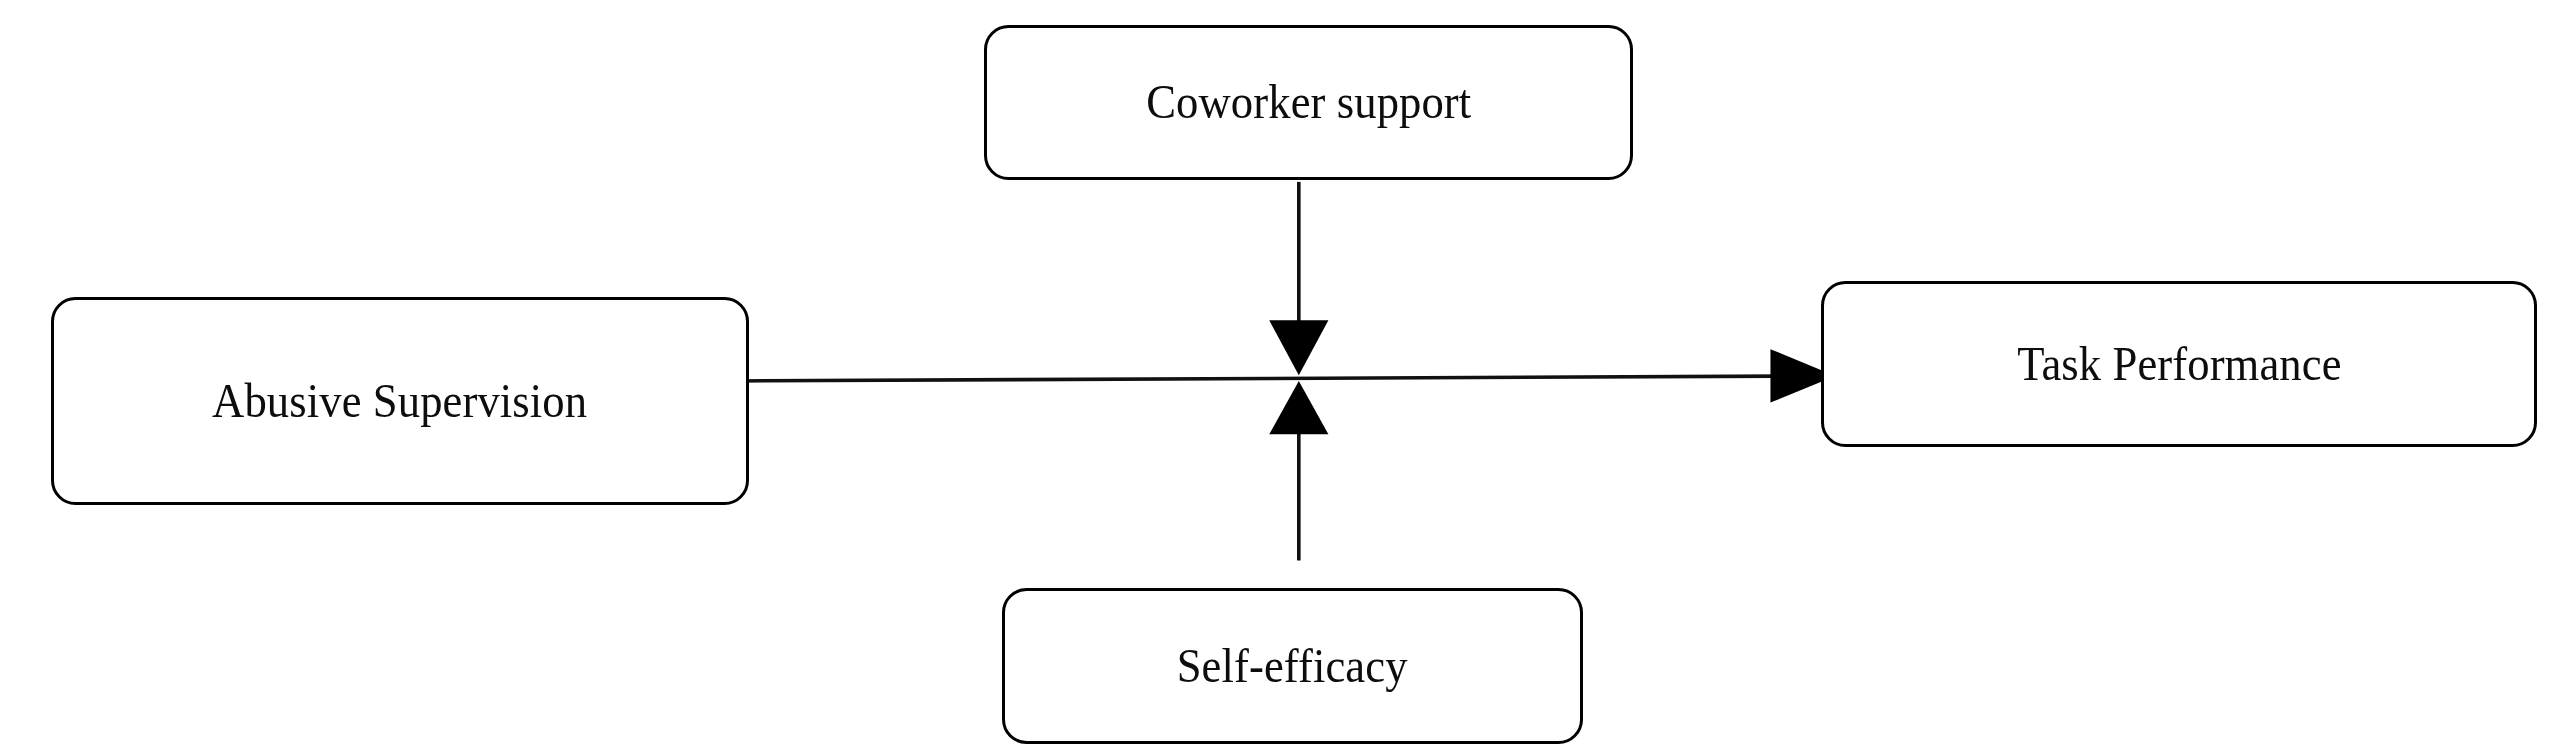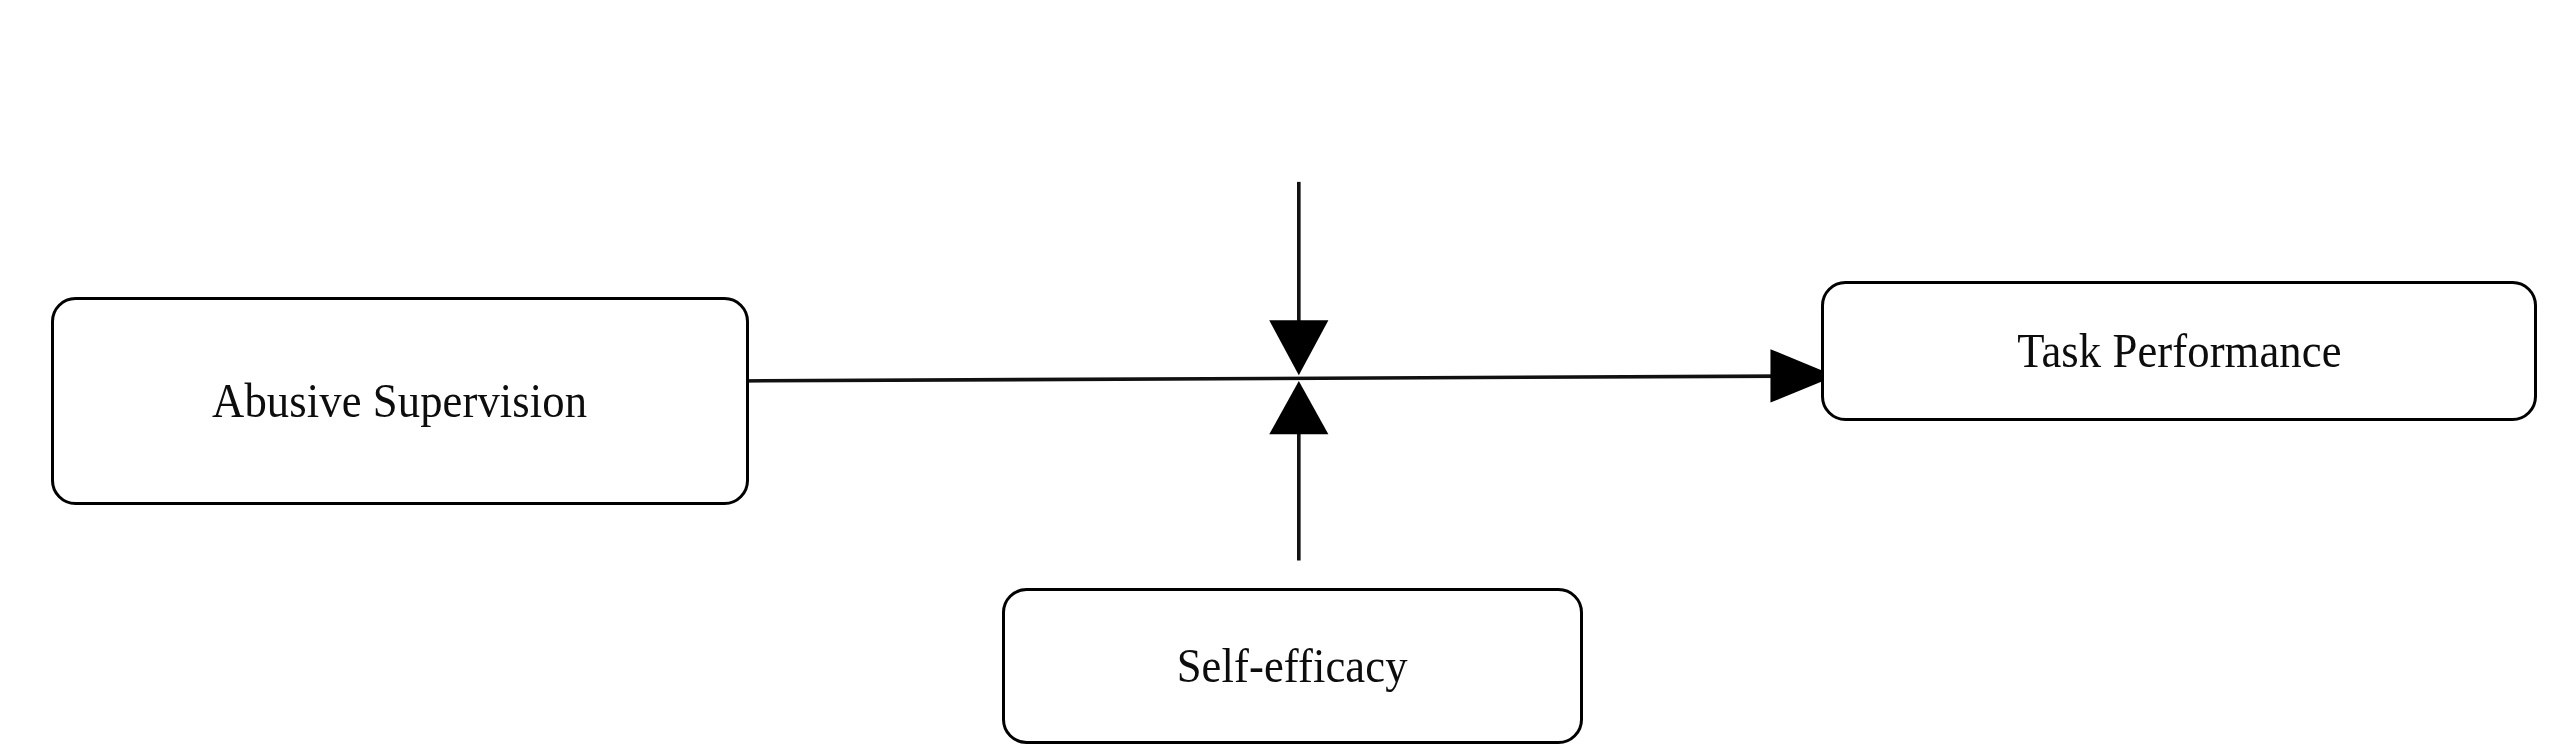--- a/index.html
+++ b/index.html
@@ -43,21 +43,21 @@
     transform: scaleX(0.93);
     transform-origin: center center;
     white-space: nowrap;
     user-select: none;
   }
 
   
   #node-abusive-supervision { left: 51px;  top: 297px; width: 698px;  height: 208px; }
   #node-coworker-support    { left: 984px; top: 25px;  width: 649px;  height: 155px; }
   #node-self-efficacy       { left: 1002px; top: 588px; width: 581px;  height: 156px; }
-  #node-task-performance    { left: 1821px; top: 281px; width: 716px;  height: 140px; }
+  #node-task-performance    { left: 1821px; top: 281px; width: 716px;  height: 166px; }
 </style>
 </head>
 <body>
 
 <div id="canvas">
 
   <svg class="diagram-svg" viewBox="0 0 3572 1034" xmlns="http://www.w3.org/2000/svg">
 
     <g>
       <line x1="1023" y1="528" x2="2540" y2="521" stroke="#111111" stroke-width="5"></line>
@@ -72,20 +72,23 @@
     <g>
       <line x1="1801" y1="777" x2="1801" y2="584" stroke="#111111" stroke-width="5"></line>
       <polygon points="1801,528 1760,602 1842,602" fill="#000000"></polygon>
     </g>
   </svg>
 
   <div class="node-box" id="node-abusive-supervision">
     <span class="node-label">Abusive Supervision</span>
   </div>
 
+  <div class="node-box" id="node-coworker-support">
+    <span class="node-label">Coworker support</span>
+  </div>
 
   <div class="node-box" id="node-self-efficacy">
     <span class="node-label">Self-efficacy</span>
   </div>
 
   <div class="node-box" id="node-task-performance">
     <span class="node-label">Task Performance</span>
   </div>
 
 </div>

